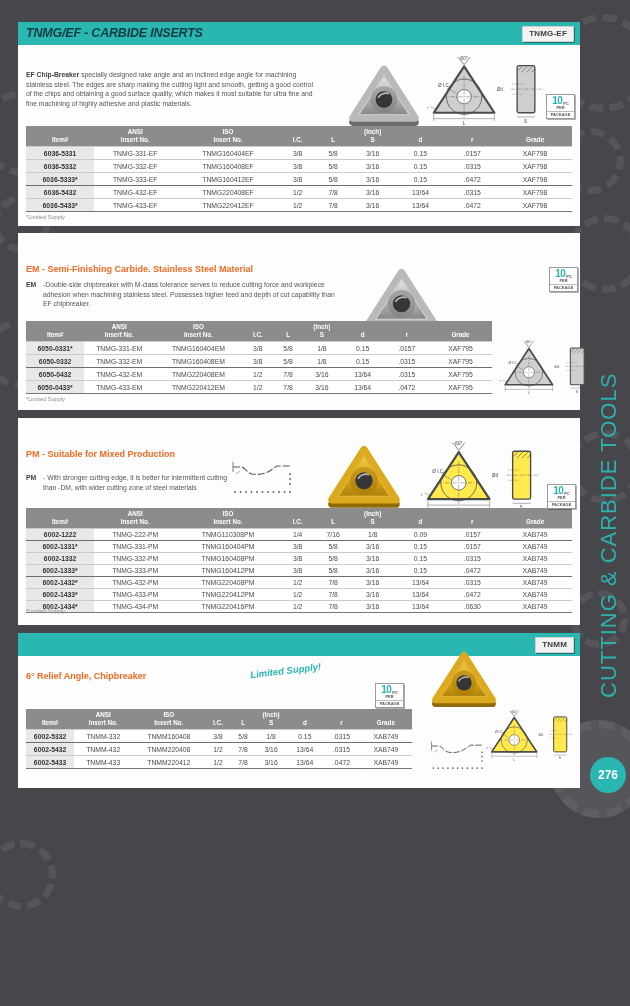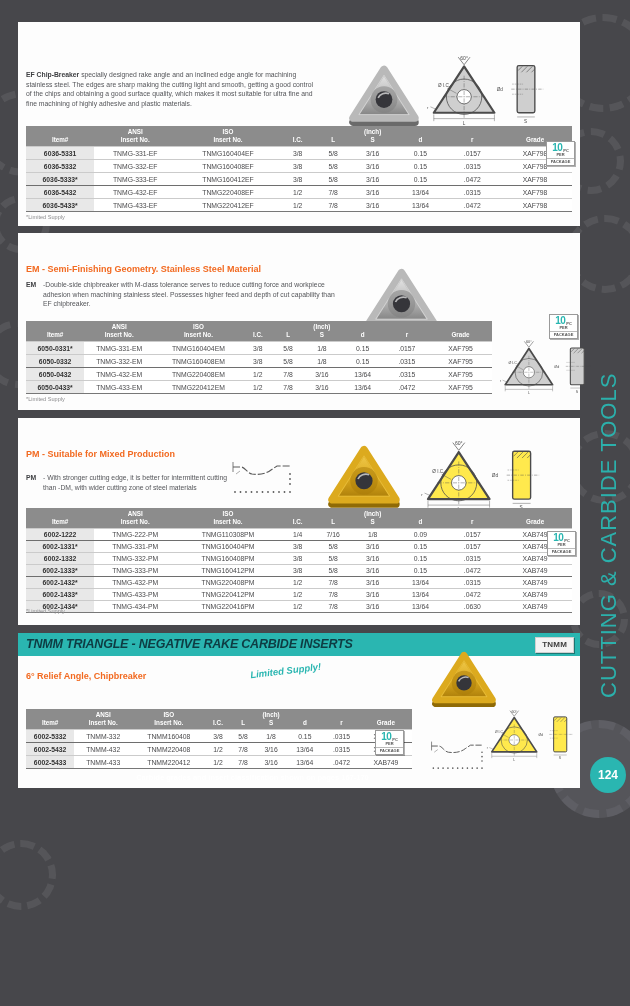--- a/index.html
+++ b/index.html
@@ -29,21 +29,21 @@
   .trow.grp{border-top:1px solid #6e6e6e;}
   .tc{font-size:6.8px;color:#4a4a4c;text-align:center;padding:0 1px;box-sizing:border-box;
       display:flex;align-items:center;justify-content:center;}
   .tc.item{background:#e8e8e8;font-weight:bold;color:#333;}
   .rh13 .tc{height:12px;}
   .rh12 .tc{height:11px;}
   .fnote{position:absolute;font-size:5.6px;color:#8d8d8f;}
   .photo,.diagram,.sketch{position:absolute;}
   .photo svg,.diagram svg,.sketch svg{display:block;width:100%;height:100%;}
   .pack{position:absolute;width:27px;background:#fff;border:1px solid #9a9a9a;
-        box-shadow:1px 1px 0 rgba(0,0,0,.3);text-align:center;line-height:1;z-index:3;margin-top:47px;}
+        box-shadow:1px 1px 0 rgba(0,0,0,.3);text-align:center;line-height:1;z-index:3;}
   .pack .row1{display:flex;align-items:flex-end;justify-content:center;padding:1px 0 0;}
   .pack .qty{font-size:10px;font-weight:bold;color:#2ab6b1;letter-spacing:-.5px;}
   .pack .pc{font-size:4px;font-weight:bold;color:#555;margin-left:1px;}
   .pack .per{font-size:4px;font-weight:bold;color:#555;}
   .pack .pkg{font-size:4px;font-weight:bold;color:#555;border-top:1px solid #bbb;margin-top:1px;padding:1px 0;}
   .limited{position:absolute;font-size:9.5px;font-weight:bold;font-style:italic;color:#2ab6b1;
            transform:rotate(-7deg);white-space:nowrap;}
   .footer{position:absolute;left:0;top:773px;width:505px;text-align:center;color:#fff;
           font-size:7.5px;font-weight:bold;z-index:2;}
   .side-text{position:absolute;right:0px;top:282px;height:506px;width:42px;display:flex;
@@ -64,20 +64,24 @@
   <div class="gear" style="left:-16px;top:320px;width:54px;height:54px;"></div>
   <div class="gear" style="right:-22px;top:14px;width:84px;height:84px;"></div>
   <div class="gear" style="right:6px;top:128px;width:52px;height:52px;"></div>
   <div class="gear" style="right:-14px;top:215px;width:64px;height:64px;"></div>
   <div class="gear" style="right:-12px;top:430px;width:60px;height:60px;"></div>
   <div class="gear" style="right:2px;top:590px;width:44px;height:44px;"></div>
   <div class="gear" style="left:-14px;top:840px;width:56px;height:56px;"></div>
   <div class="gear solid" style="right:-18px;top:720px;width:82px;height:82px;"></div>
 
   <section class="card" style="top:22px;height:204px;">
+    <div class="bar">
+      <span class="ttl">TNMG/EF - CARBIDE INSERTS</span>
+      <span class="badge">TNMG-EF</span>
+    </div>
     <p class="para" style="left:8px;top:48px;width:292px;">
       <b>EF Chip-Breaker</b>
       <span>specially designed rake angle and an inclined edge angle for machining stainless steel. The edges are sharp making the cutting light and smooth, getting a good control of the chips and obtaining a good surface quality, which makes it most suitable for ultra fine and fine machining of highly adhesive and plastic materials.</span>
     </p>
     <div class="photo" style="left:320px;top:34px;width:92px;height:72px;">
         <svg viewBox="0 0 100 86" xmlns="http://www.w3.org/2000/svg">
   <defs>
             <linearGradient id="pg0" x1="0" y1="0" x2="0" y2="1">
     <stop offset="0" stop-color="#efefef"></stop>
               <stop offset="0.55" stop-color="#b9b9b9"></stop>
@@ -219,21 +223,21 @@
           <div class="tc" style="width: 8%;">3/16</div>
           <div class="tc" style="width: 9.5%;">13/64</div>
           <div class="tc" style="width: 9.5%;">.0472</div>
           <div class="tc" style="width: 13.5%;">XAF798</div>
         </div>
       </div>
     <div class="fnote" style="left:8px;top:192px;">*Limited Supply</div>
   </section>
 
   <section class="card" style="top:233px;height:177px;">
-    <div class="subtitle" style="left:8px;top:31px;">EM - Semi-Finishing Geometry. Stainless Steel Material</div>
+    <div class="subtitle" style="left:8px;top:31px;">EM - Semi-Finishing Carbide. Stainless Steel Material</div>
     <p class="para hang" style="left:8px;top:47px;width:300px;">
       <b>EM</b>
       <span>-Double-side chipbreaker with M-class tolerance serves to reduce cutting force and workpiece adhesion when machining stainless steel. Possesses higher feed and depth of cut capability than EF chipbreaker.</span>
     </p>
     <div class="photo" style="left:336px;top:26px;width:95px;height:74px;">
         <svg viewBox="0 0 100 86" xmlns="http://www.w3.org/2000/svg">
   <defs>
             <linearGradient id="pg1" x1="0" y1="0" x2="0" y2="1">
     <stop offset="0" stop-color="#efefef"></stop>
               <stop offset="0.55" stop-color="#b9b9b9"></stop>
@@ -566,21 +570,20 @@
           <div class="tc" style="width: 9.5%;">13/64</div>
           <div class="tc" style="width: 9.5%;">.0630</div>
           <div class="tc" style="width: 13.5%;">XAB749</div>
         </div>
       </div>
     <div class="fnote" style="left:8px;top:190px;">*Limited Supply</div>
   </section>
 
   <section class="card" style="top:633px;height:155px;">
     <div class="bar">
-      <span class="ttl">TNMM TRIANGLE - NEGATIVE RAKE CARBIDE INSERTS</span>
       <span class="badge">TNMM</span>
     </div>
     <div class="subtitle" style="left:8px;top:38px;">6° Relief Angle, Chipbreaker</div>
     <div class="limited" style="left:232px;top:32px;">Limited Supply!</div>
     <div class="pack" style="left:357px;top:50px;">
       <div class="row1">
           <span class="qty">10</span>
           <span class="pc">PC</span>
         </div>
       <div class="per">PER</div>
@@ -723,15 +726,15 @@
           <div class="tc" style="width: 8%;">3/16</div>
           <div class="tc" style="width: 9.5%;">13/64</div>
           <div class="tc" style="width: 9.5%;">.0472</div>
           <div class="tc" style="width: 13.5%;">XAB749</div>
         </div>
       </div>
   </section>
 
   <div class="footer">Carbide grades and insert classification shown on pages 167-170</div>
   <div class="side-text">CUTTING &amp; CARBIDE TOOLS</div>
-  <div class="page-num">124</div>
+  <div class="page-num">276</div>
 
 </div>
 
 </body></html>

